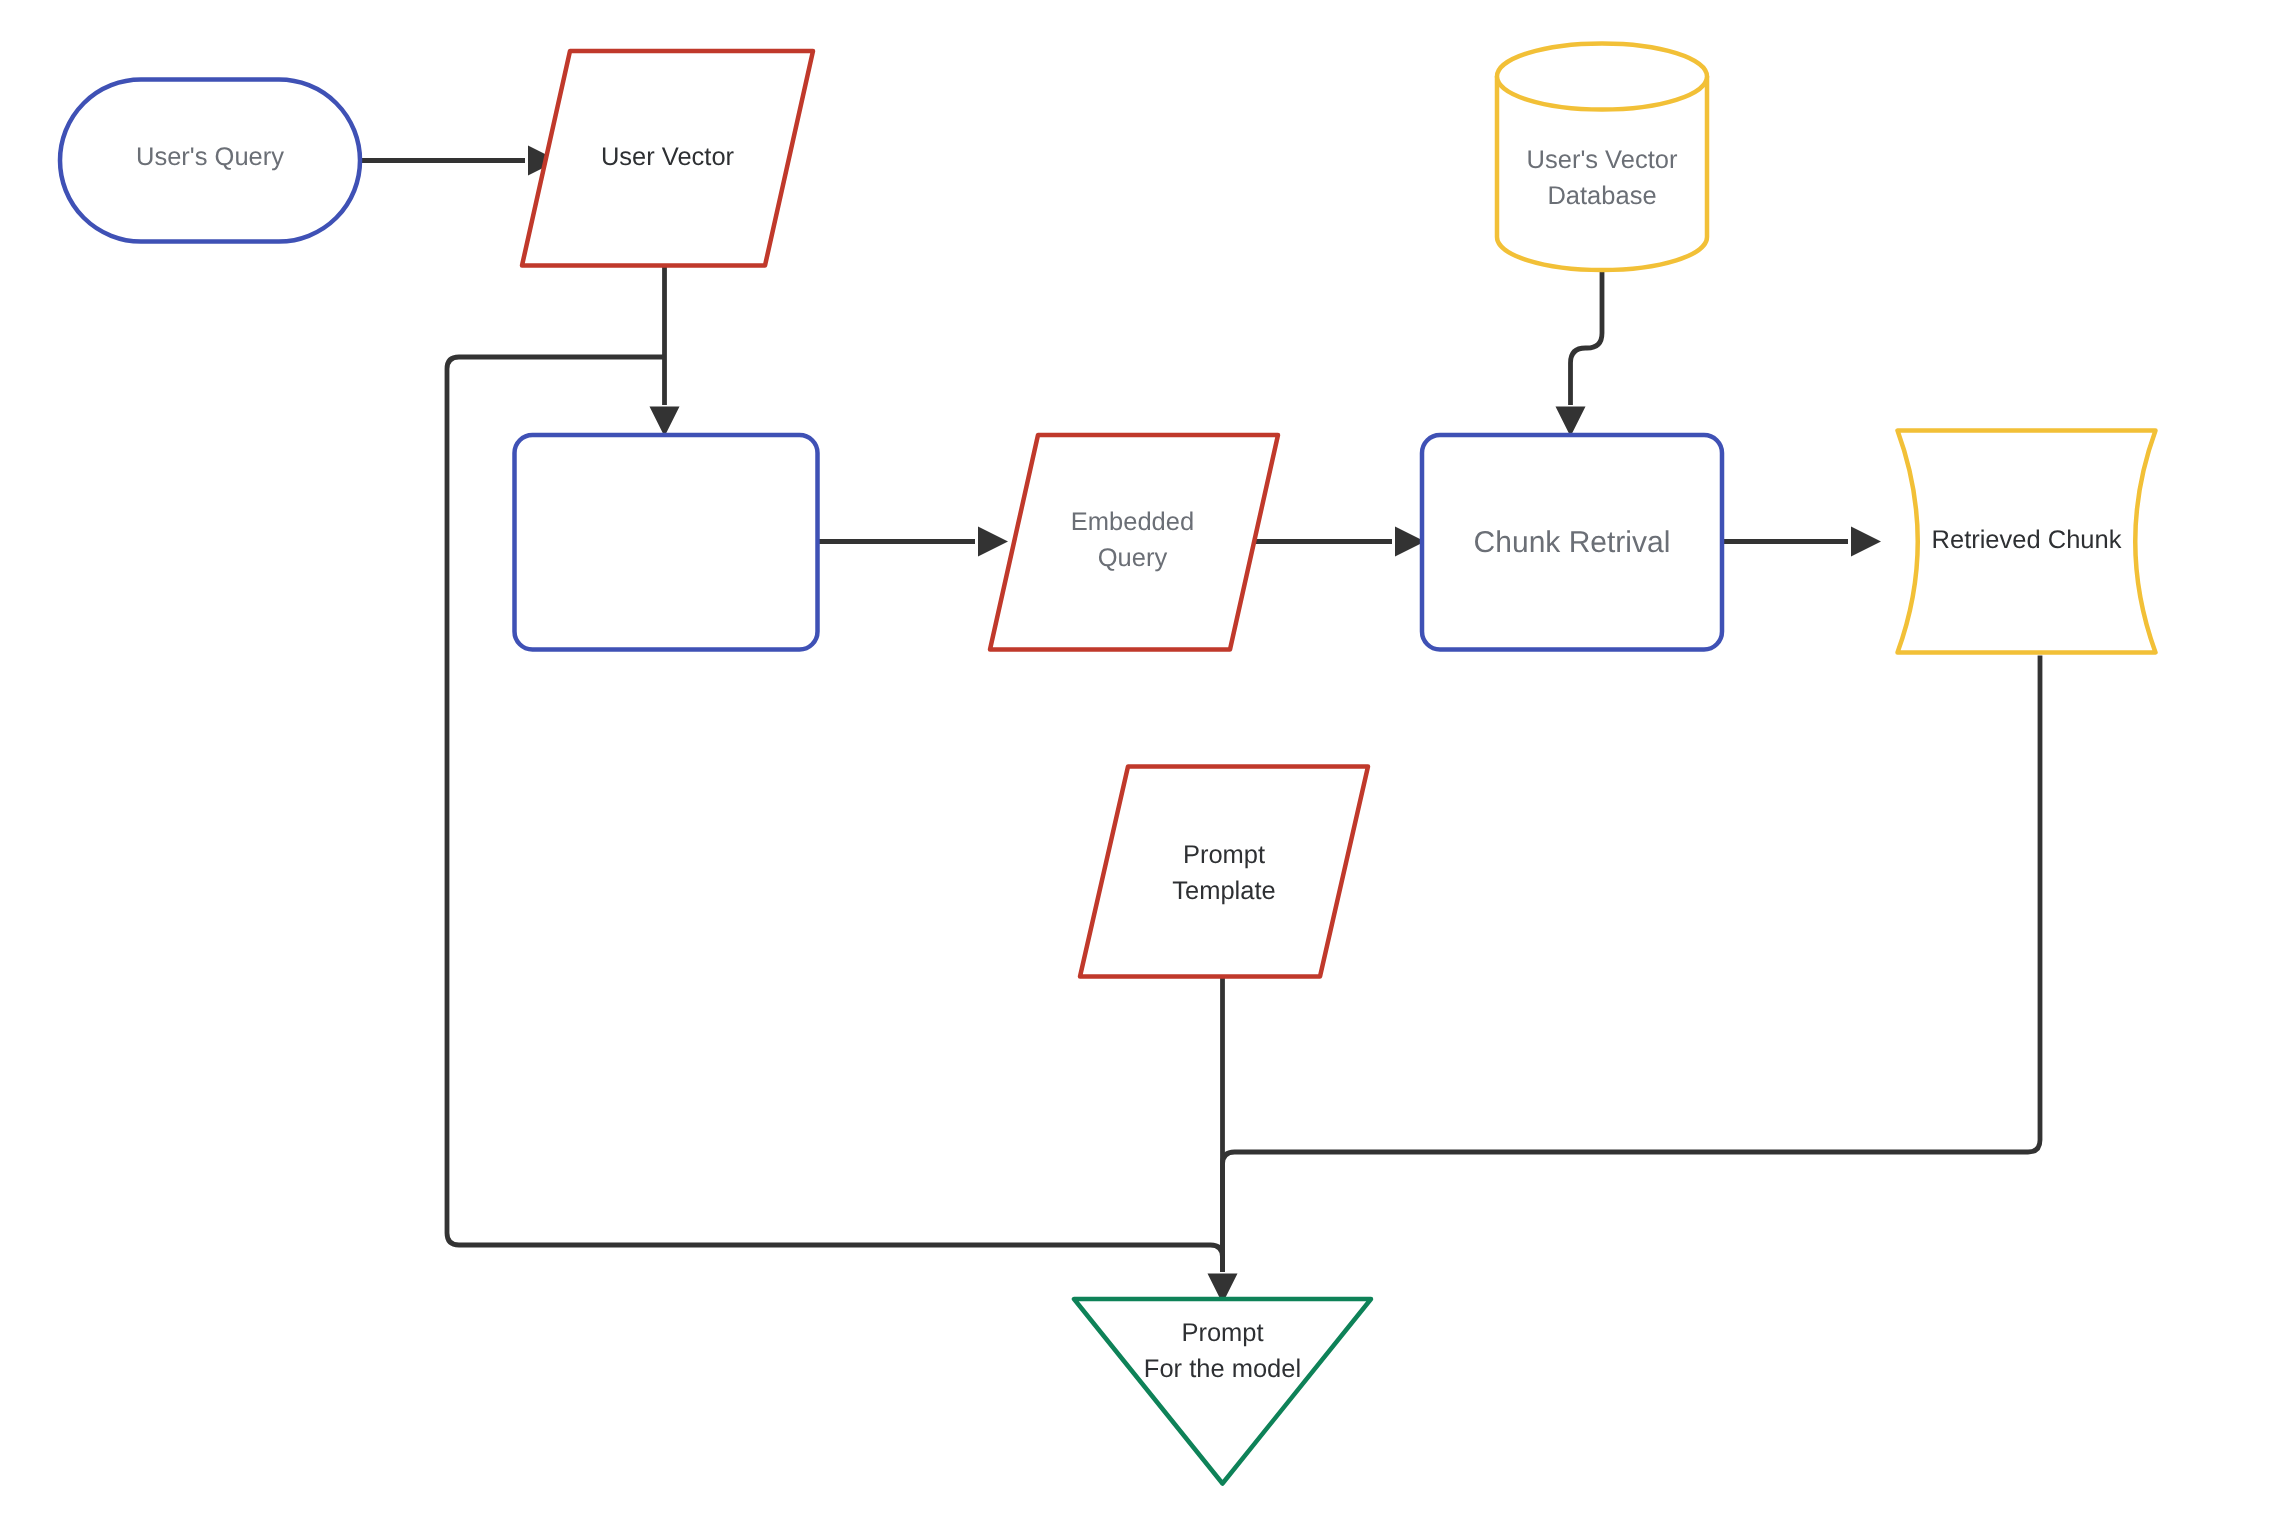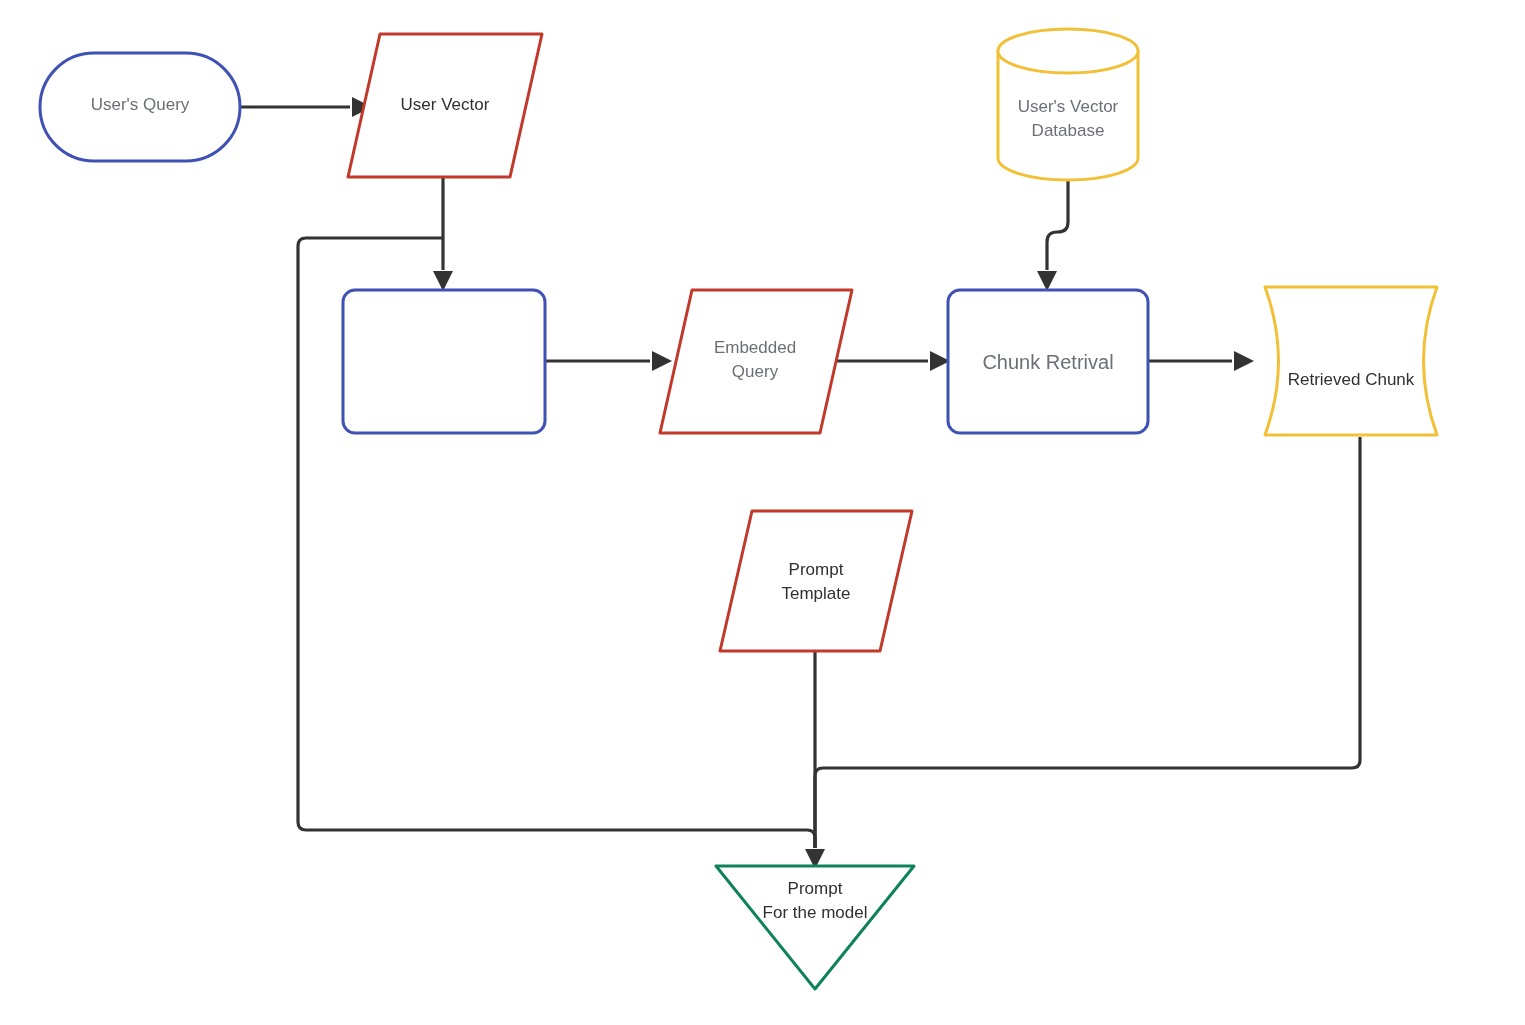--- a/index.html
+++ b/index.html
@@ -134,21 +134,21 @@
 
 
   <div class="node-label label-gray" style="left:675px; top:336px; width:160px; font-size:17px;">Embedded
 Query</div>
 
   <div class="node-label label-gray" style="left:988px; top:95px; width:160px; font-size:17px;">User's Vector
 Database</div>
 
   <div class="node-label label-gray" style="left:953px; top:348px; width:190px; font-size:20px;">Chunk Retrival</div>
 
-  <div class="node-label label-dark" style="left:1266px; top:368px; width:170px; font-size:17px;">Retrieved Chunk</div>
+  <div class="node-label label-dark" style="left:1266px; top:348px; width:170px; font-size:17px;">Retrieved Chunk</div>
 
   <div class="node-label label-dark" style="left:736px; top:558px; width:160px; font-size:17px;">Prompt
 Template</div>
 
   <div class="node-label label-dark" style="left:716px; top:877px; width:198px; font-size:17px;">Prompt
 For the model</div>
 
 </div>
 
 </body></html>

